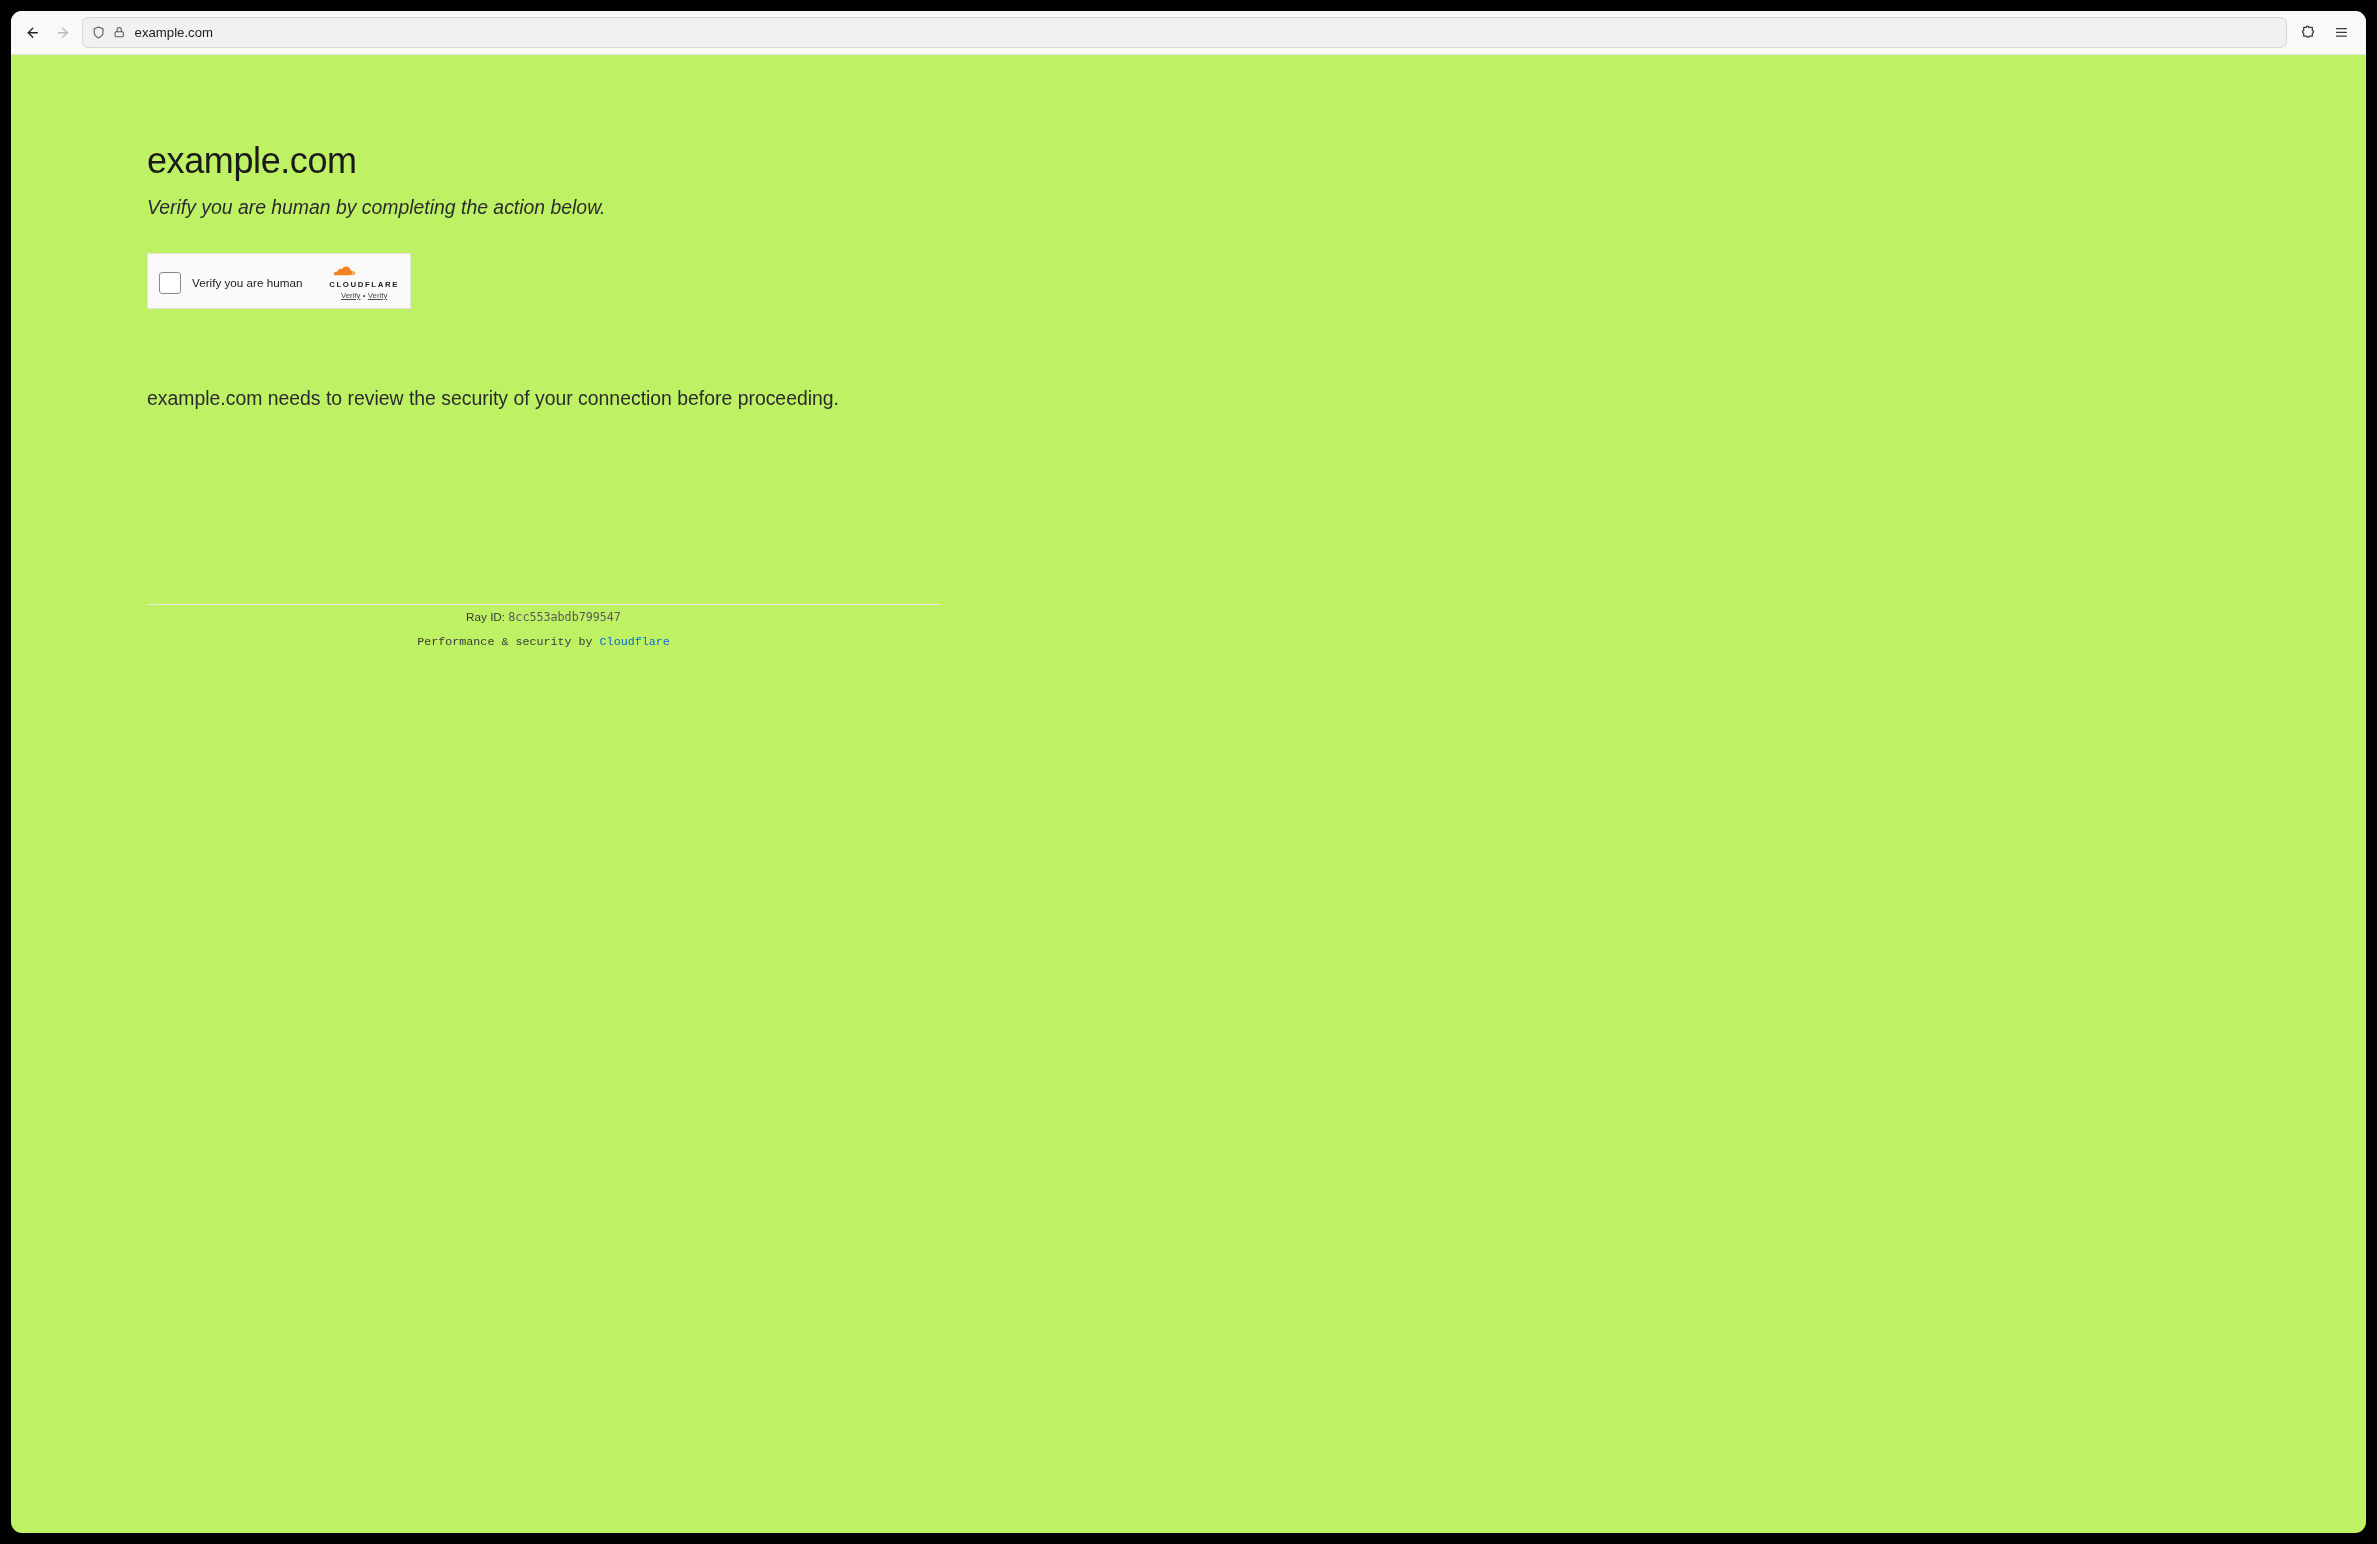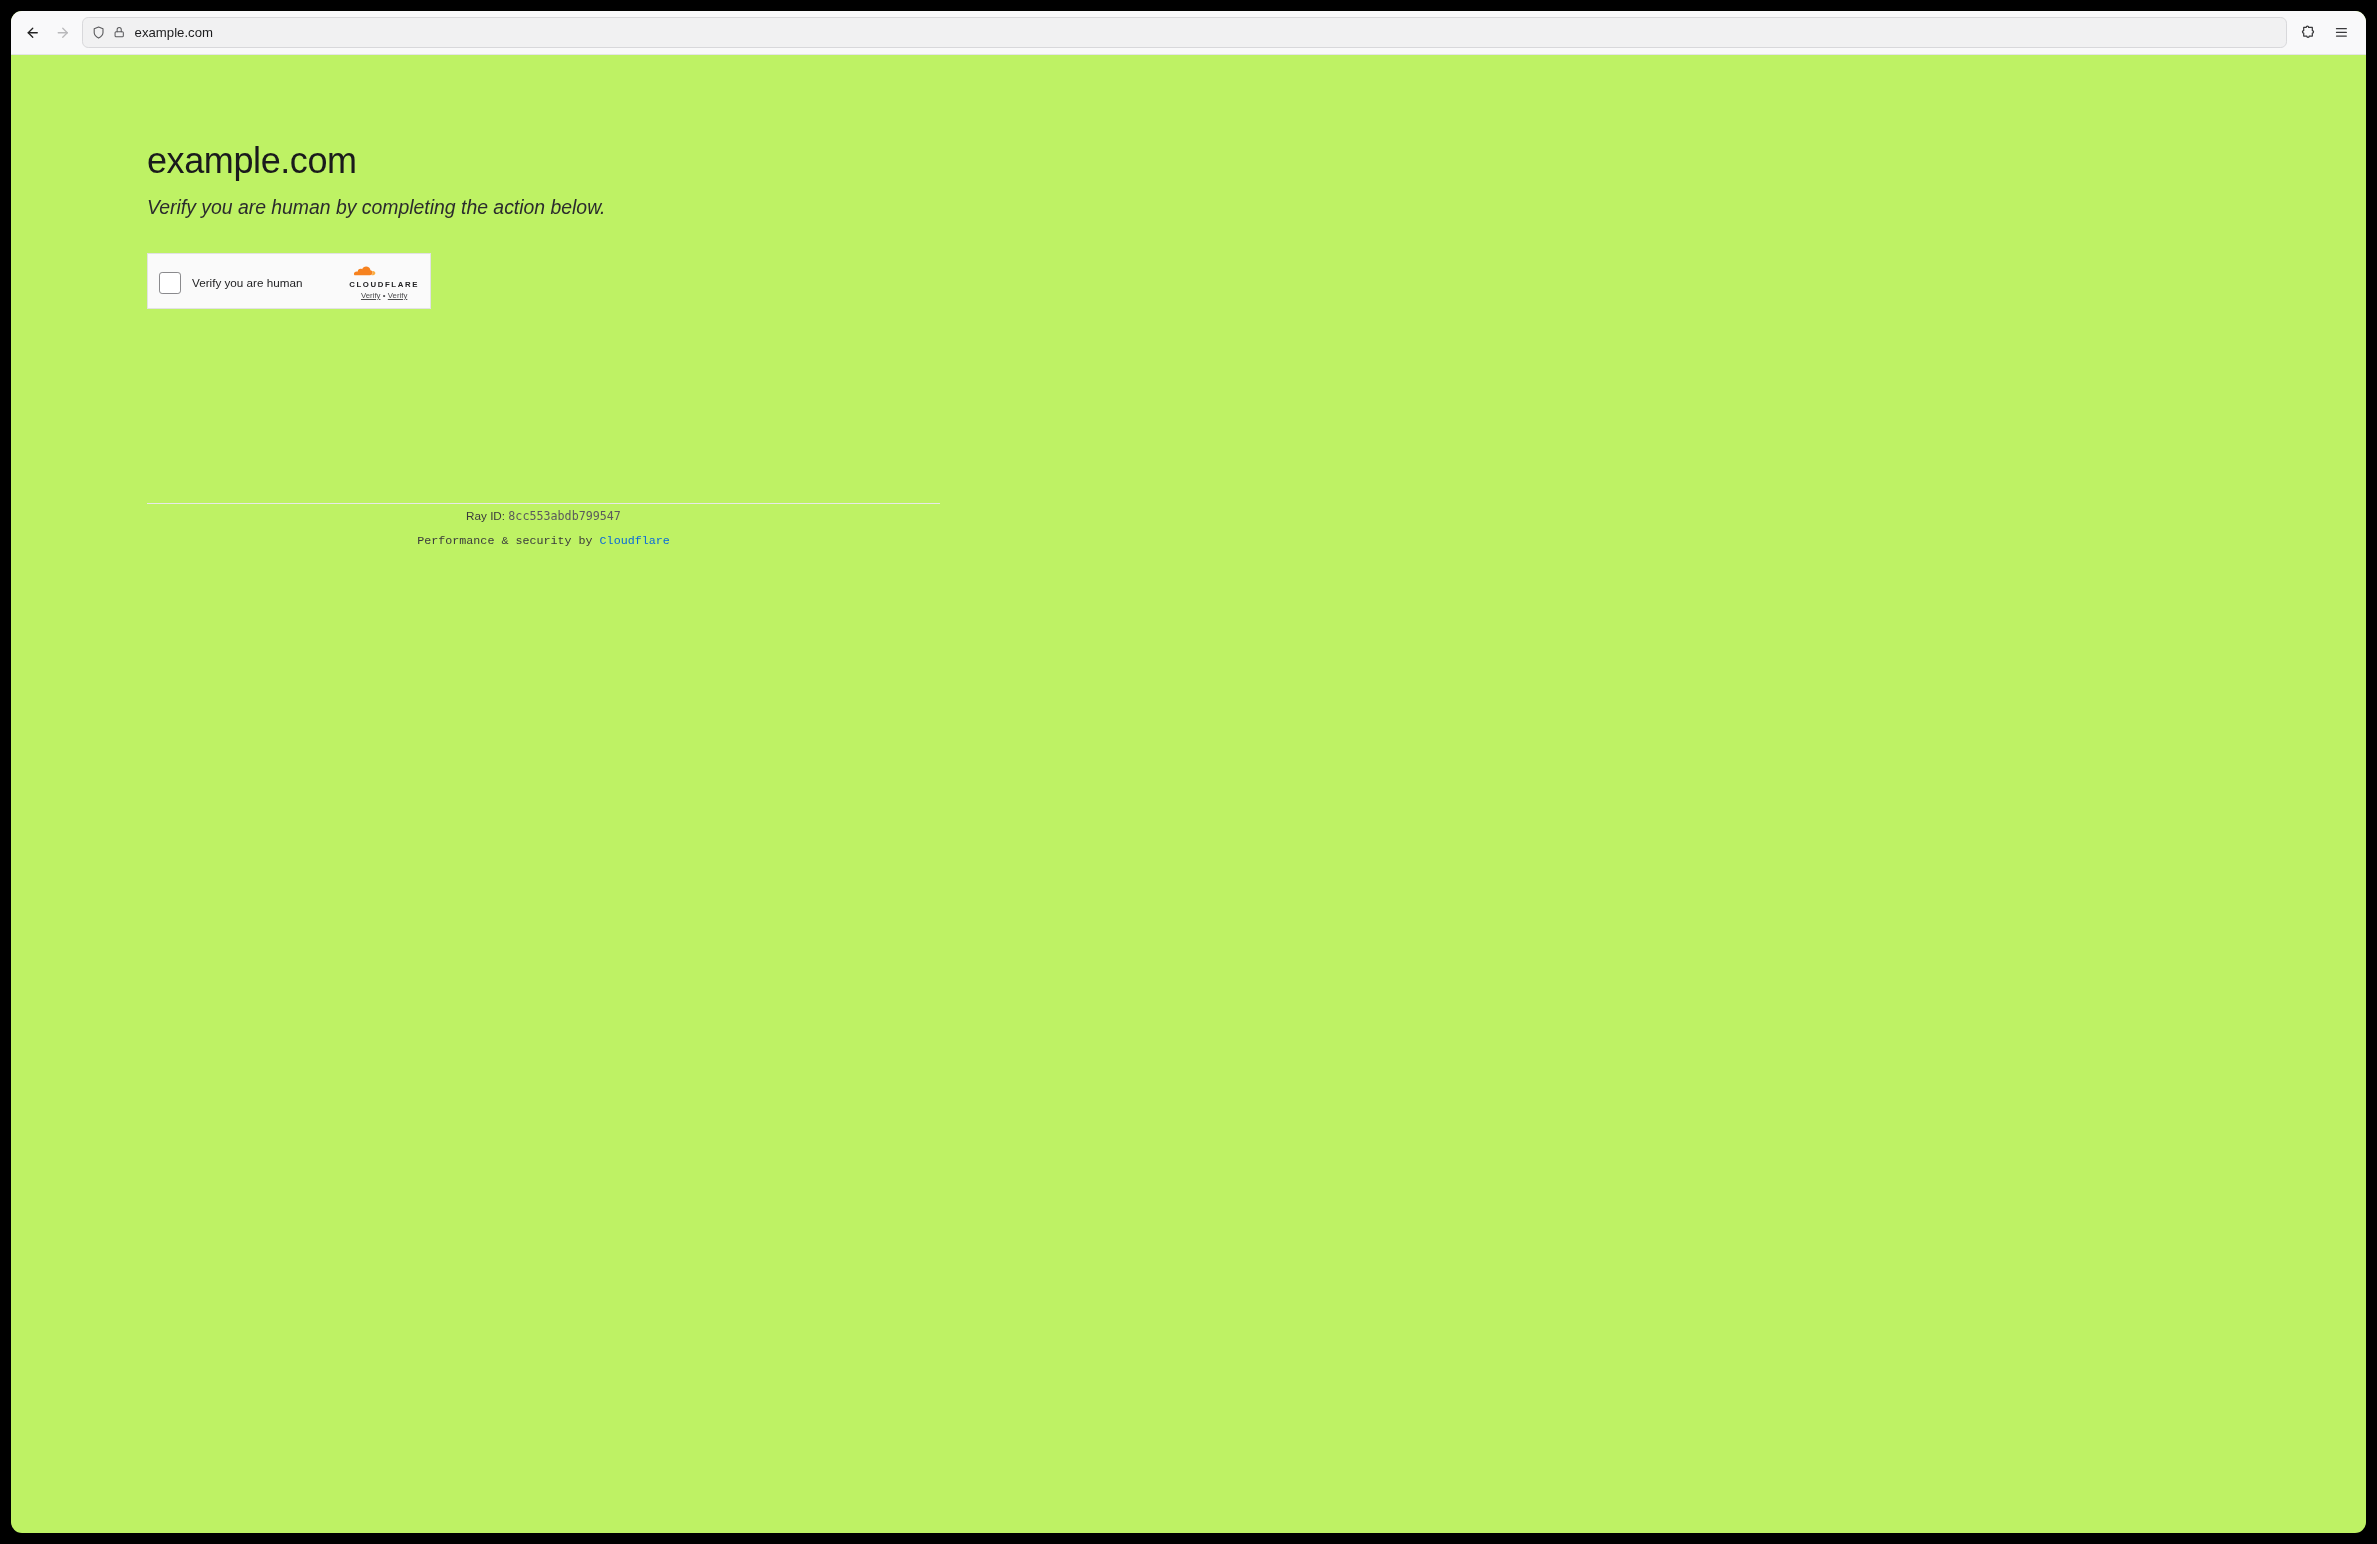--- a/index.html
+++ b/index.html
@@ -79,21 +79,21 @@
   p.sub {
     margin-top: 14px;
     font-size: 19.4px;
     font-weight: 400;
     color:#2b2b2d;
     font-style:italic;
   }
 
   .captcha {
     margin-top: 34px;
-    width: 284px;
+    width: 264px;
     border:0.8px solid #e2e2e4;
     background:#fafafa;
     padding: 11px 11px 7.8px 11px;
     display:flex;
     align-items:center;
     gap:11px;
   }
   .captcha .box {
     width:22px;height:22px;
     border:1.6px solid #8a8a8d;
@@ -208,20 +208,21 @@
                 <path fill="#FBAD41" d="M44 18c2 0 4-2 4-4s-2-4-4-4c-1 0-1 0-2 1 1 1 1 2 1 3 0 2-1 3-2 4h3z"></path>
               </svg>
           </div>
           <div class="word">CLOUDFLARE</div>
           <div class="links">
             <a href="#">Verify</a><span class="dot">•</span><a href="#">Verify</a>
           </div>
         </div>
       </div>
 
+      <p class="msg">example.com needs to review the security of your connection before proceeding.</p>
     </div>
 
     <div class="footer">
       <div class="ray">
         <span>Ray ID: </span><code>8cc553abdb799547</code>
       </div>
       <div class="perf">
         <span>Performance &amp; security by </span><a href="#">Cloudflare</a>
       </div>
     </div>

